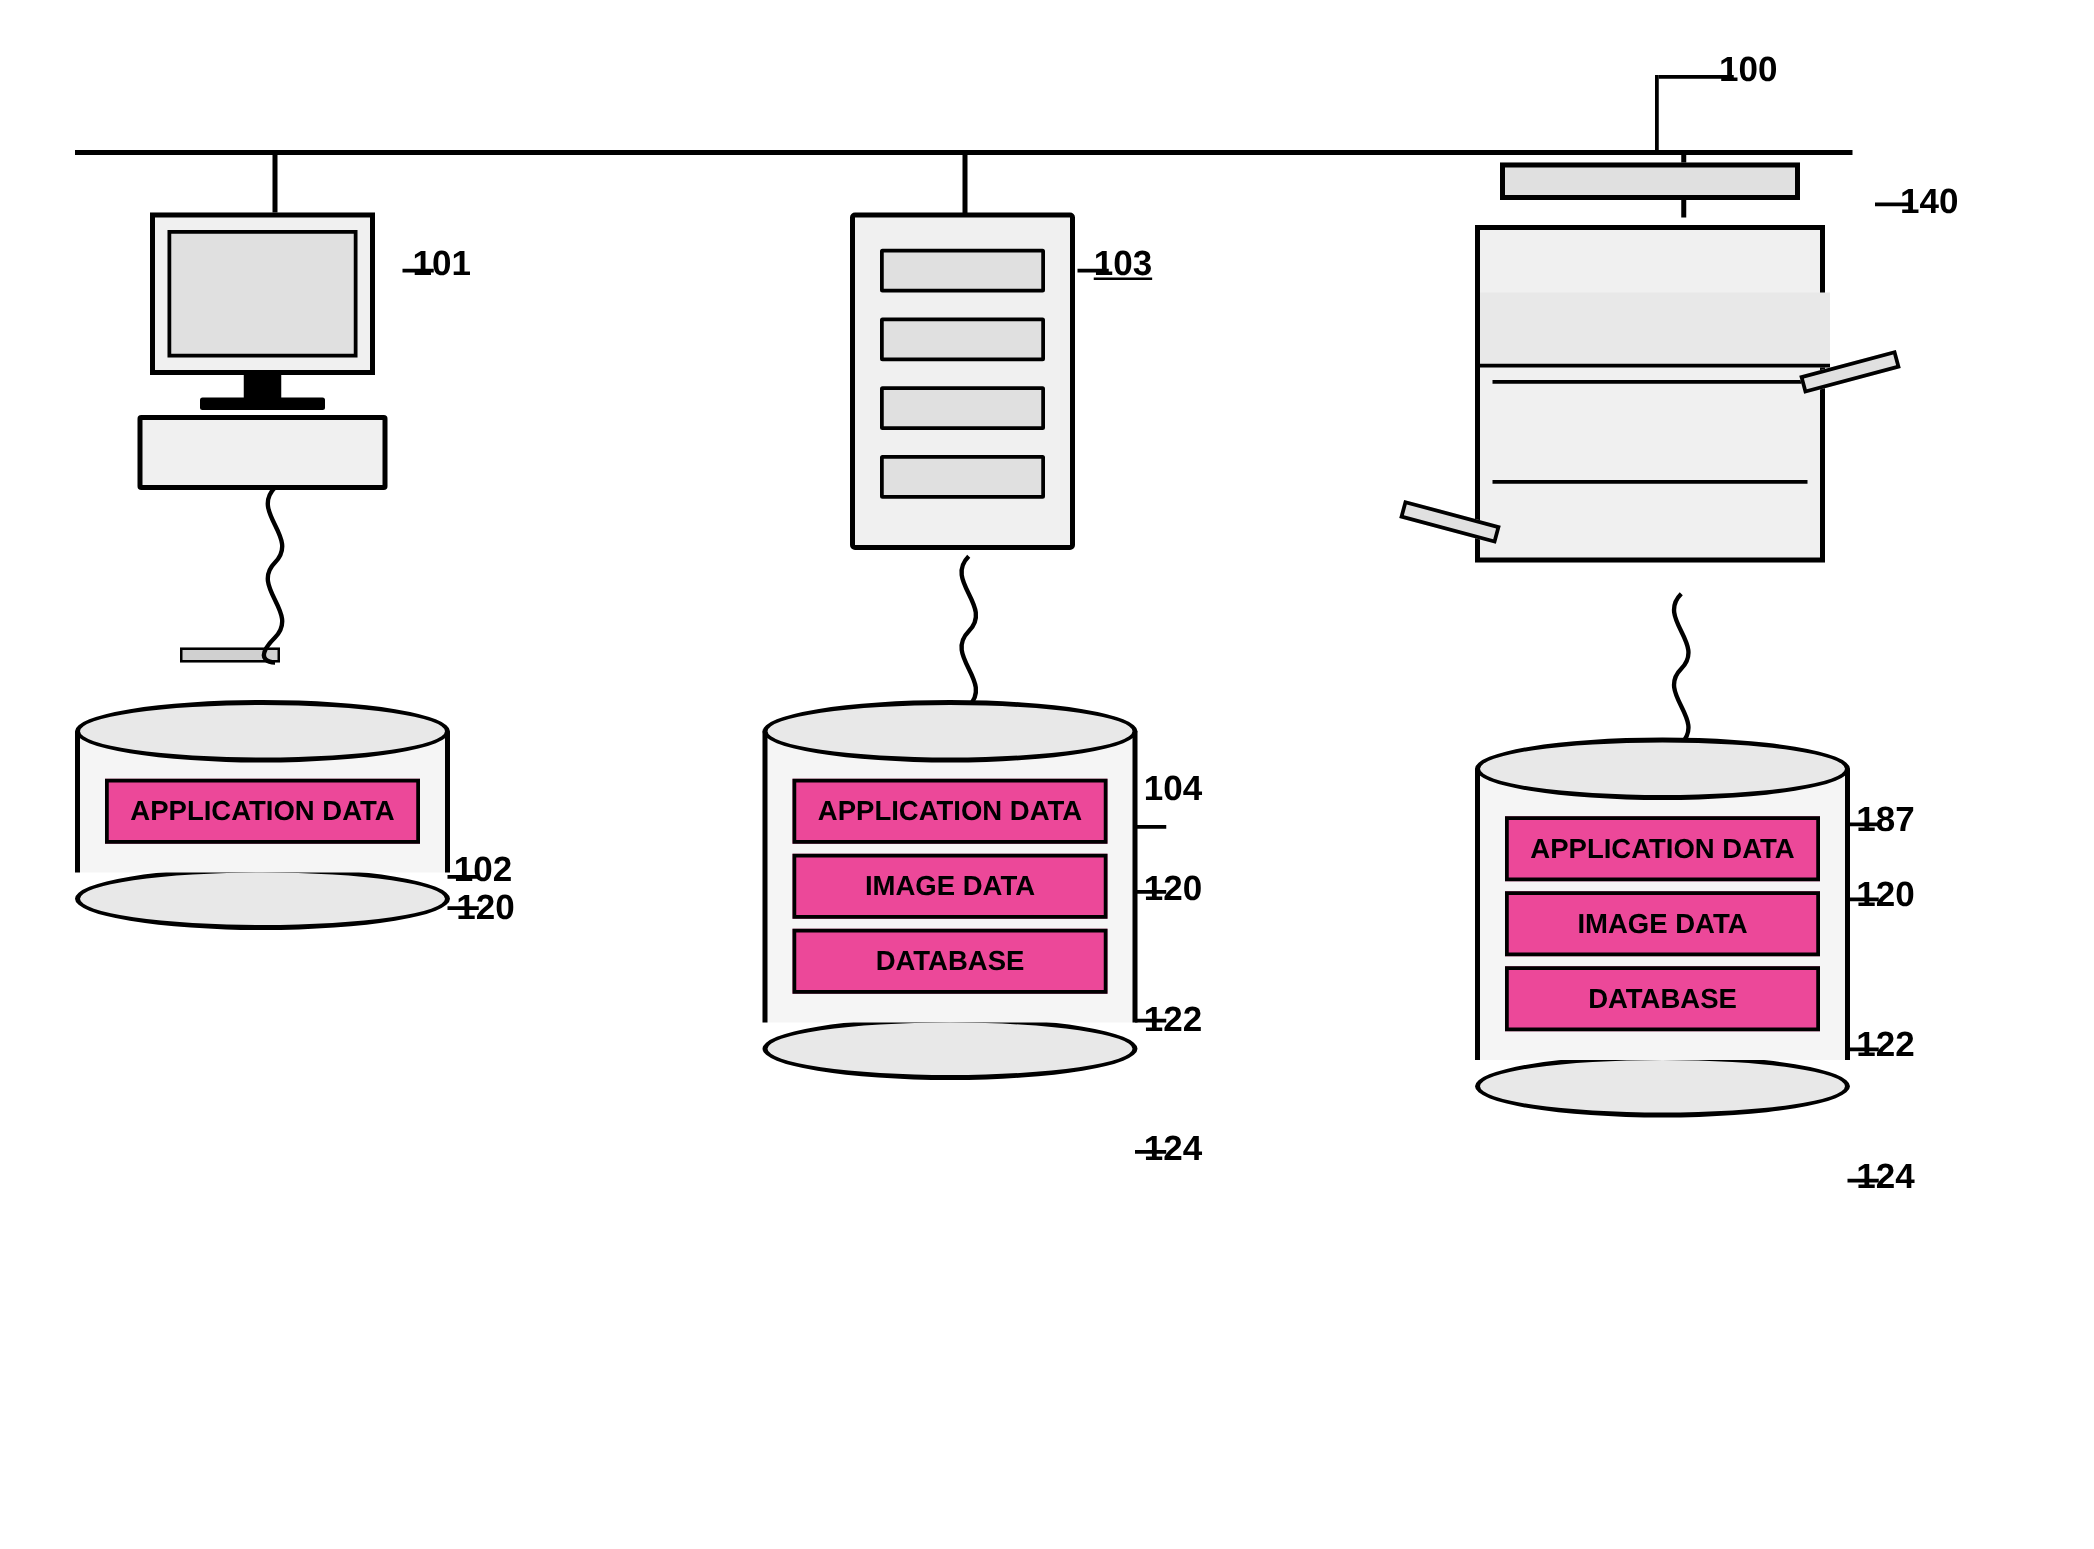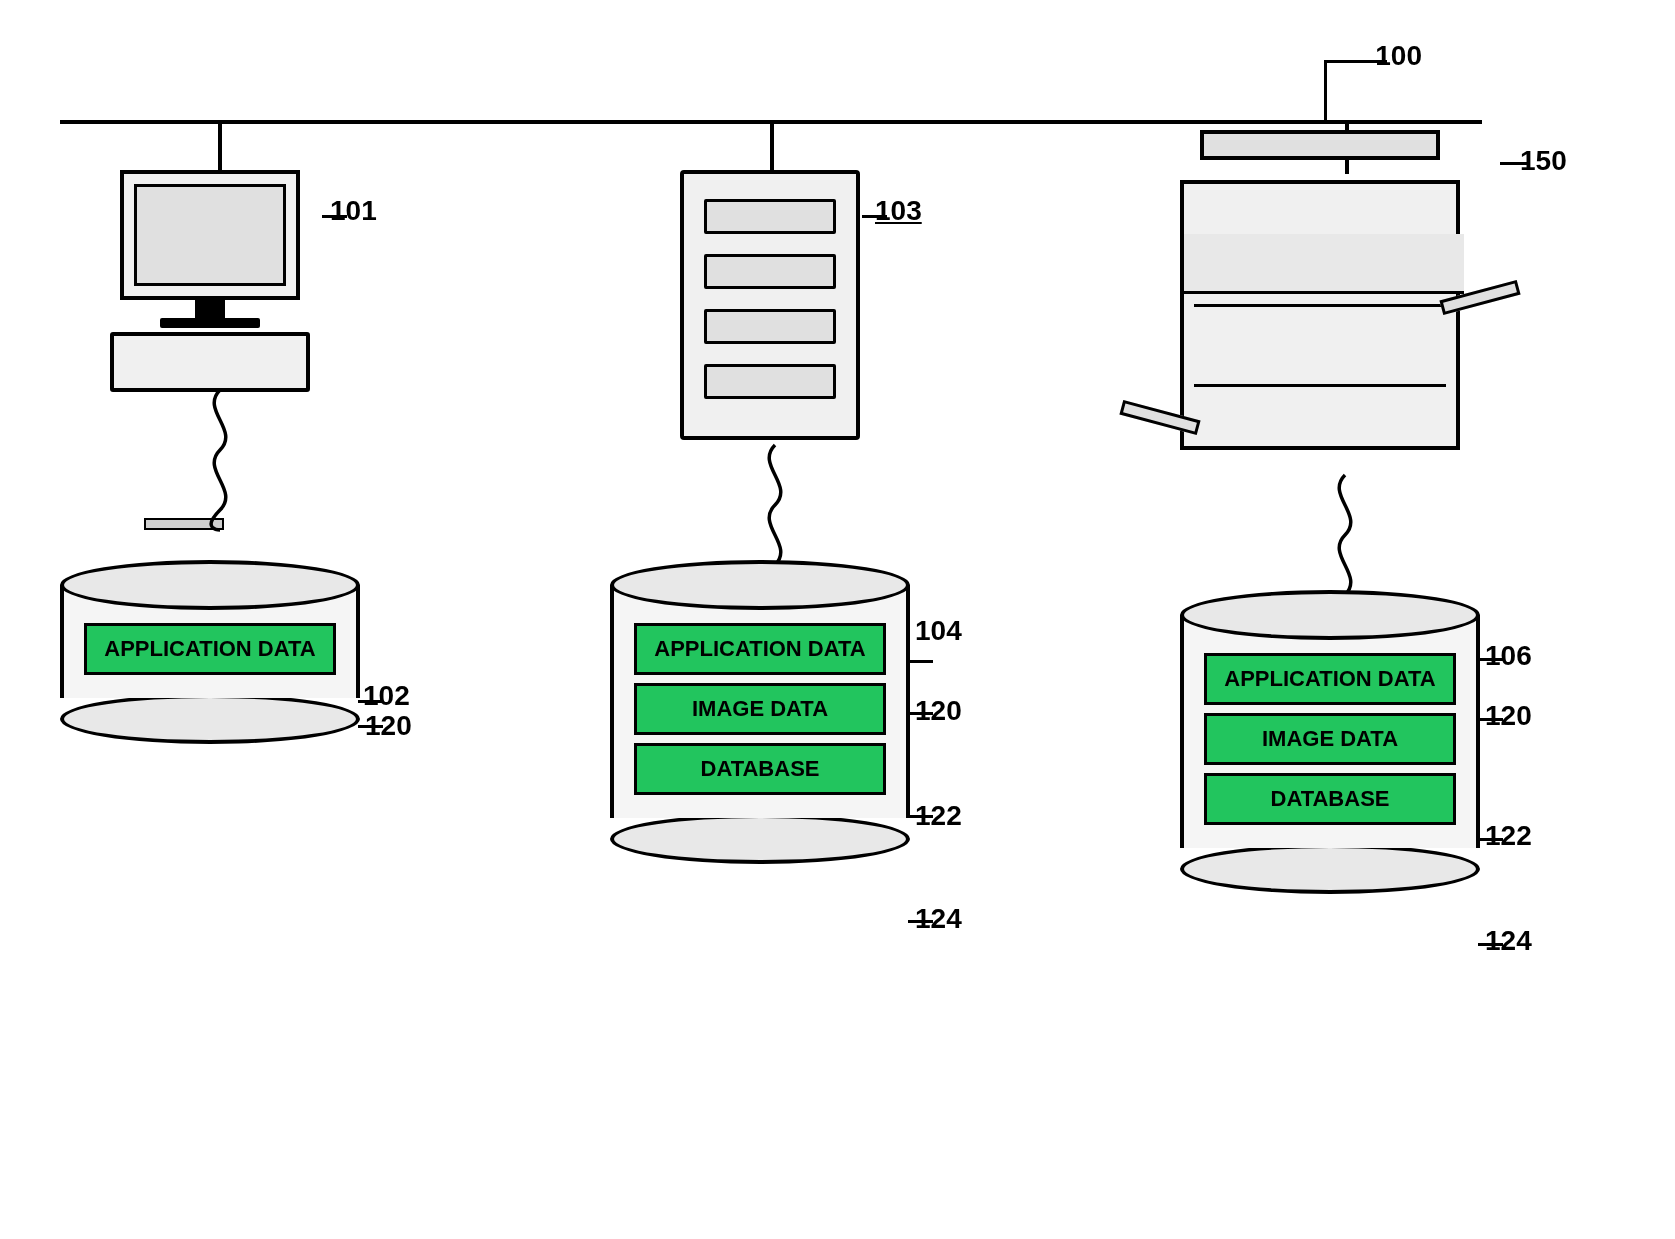--- a/index.html
+++ b/index.html
@@ -227,21 +227,21 @@
       width: 100%;
       height: 50px;
       border: 4px solid #000;
       border-radius: 50%;
       background: #e8e8e8;
       margin-top: -4px;
     }
     .db-data-box {
       margin: 8px 20px;
       border: 3px solid #000;
-      background: #22c55e;
+      background: #ec4899;
       padding: 10px;
       text-align: center;
       font-size: 22px;
       font-weight: bold;
     }
 
     
     svg.wavy {
       position: absolute;
       overflow: visible;
@@ -351,21 +351,21 @@
       <div class="mfp-top-panel"></div>
       <div class="mfp-panel-line1"></div>
       <div class="mfp-panel-line2"></div>
     </div>
 
     <div class="mfp-output-tray"></div>
 
     <div class="mfp-input-tray"></div>
   </div>
 
-  <span class="ref-label" style="top:145px; left:1520px;">150</span>
+  <span class="ref-label" style="top:145px; left:1520px;">140</span>
   <div style="position:absolute; top:162px; left:1500px; width:30px; height:3px; background:#000;"></div>
 
   <svg class="wavy" style="top:475px; left:1315px; width:60px; height:140px;">
     <path d="M30,0 C10,20 50,40 30,60 C10,80 50,100 30,120 C10,140 30,140 30,140" stroke="#000" stroke-width="3.5" fill="none"></path>
   </svg>
 
   <div class="db-cylinder" style="position:absolute; top:590px; left:1180px;">
     <div class="db-top-ellipse"></div>
     <div class="db-body">
       <div class="db-data-box">
@@ -374,21 +374,21 @@
       <div class="db-data-box">
         <span>IMAGE DATA</span>
       </div>
       <div class="db-data-box">
         <span>DATABASE</span>
       </div>
     </div>
     <div class="db-bottom-ellipse"></div>
   </div>
 
-  <span class="ref-label" style="top:640px; left:1485px;">106</span>
+  <span class="ref-label" style="top:640px; left:1485px;">187</span>
   <div style="position:absolute; top:658px; left:1478px; width:25px; height:3px; background:#000;"></div>
 
   <span class="ref-label" style="top:700px; left:1485px;">120</span>
   <div style="position:absolute; top:718px; left:1478px; width:25px; height:3px; background:#000;"></div>
 
   <span class="ref-label" style="top:820px; left:1485px;">122</span>
   <div style="position:absolute; top:838px; left:1478px; width:25px; height:3px; background:#000;"></div>
 
   <span class="ref-label" style="top:925px; left:1485px;">124</span>
   <div style="position:absolute; top:943px; left:1478px; width:25px; height:3px; background:#000;"></div>

